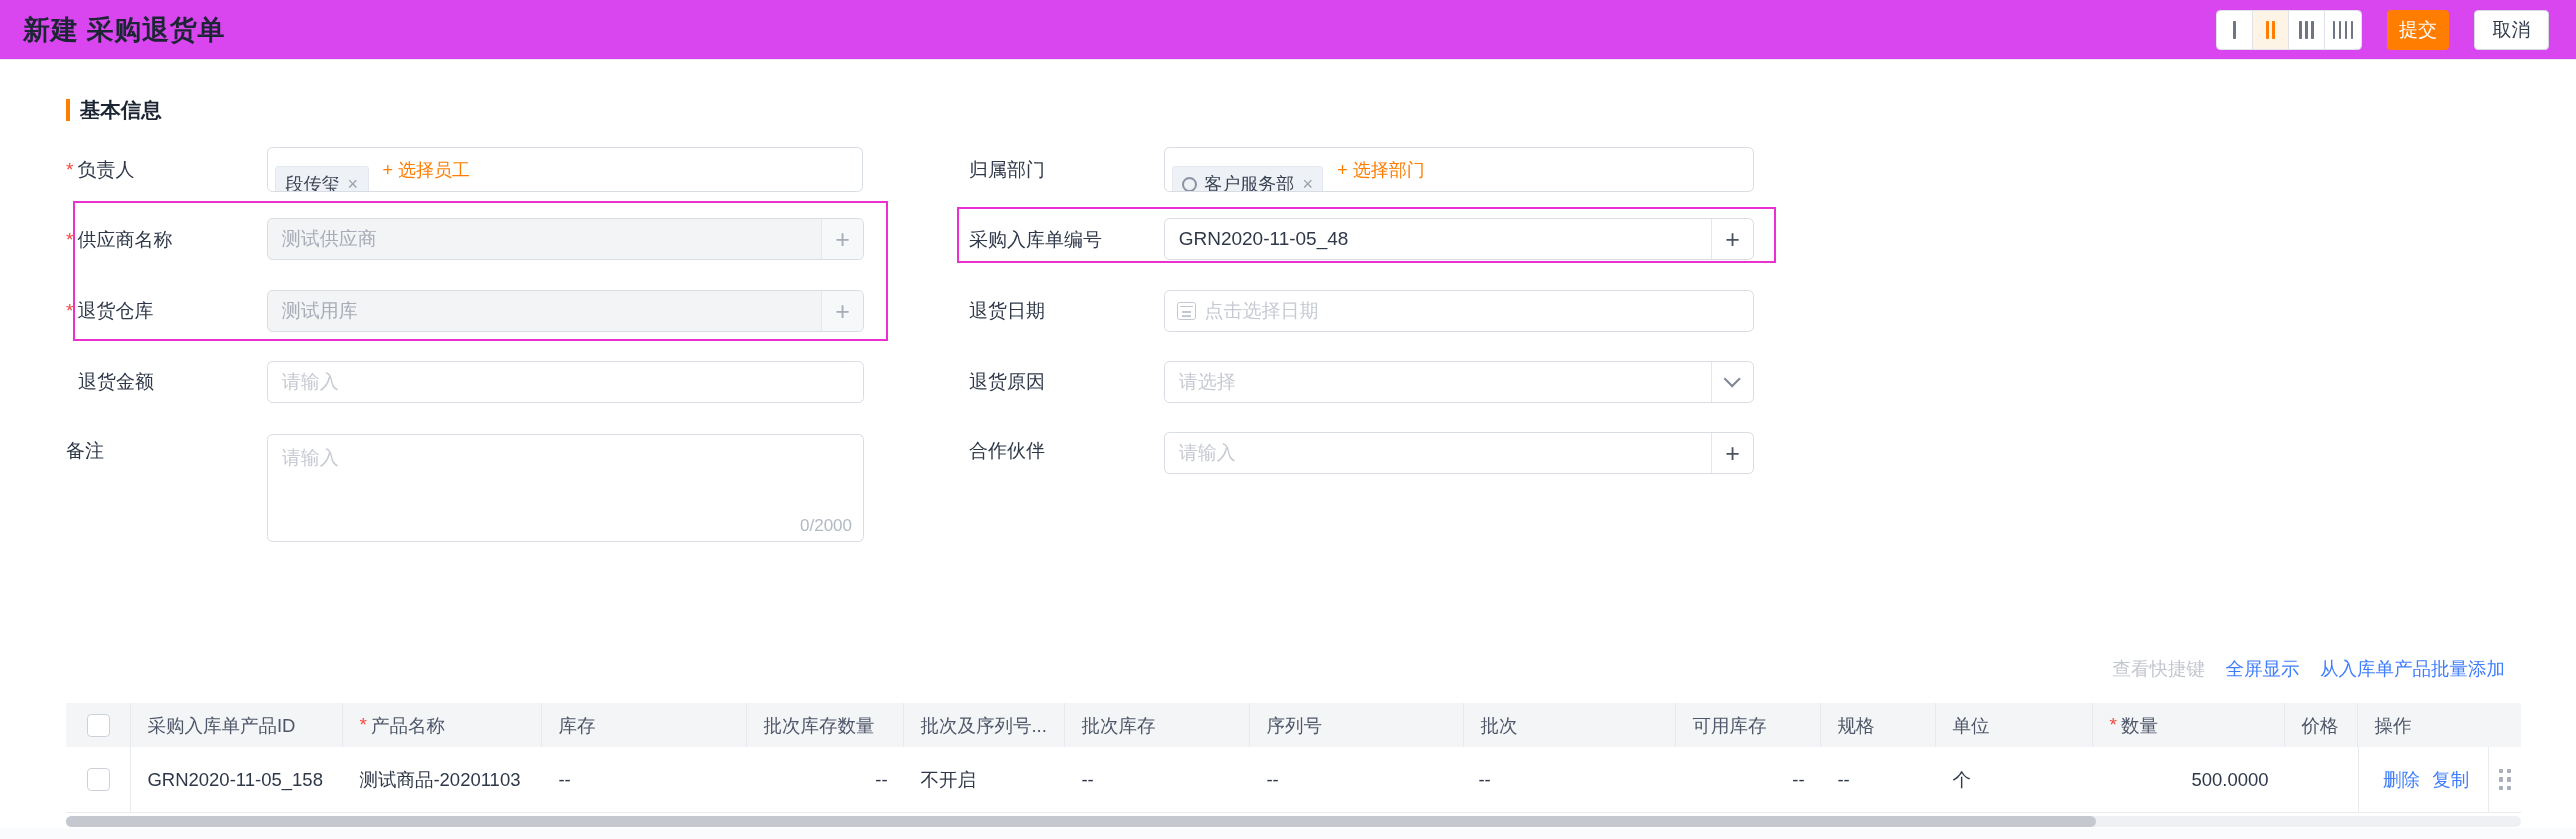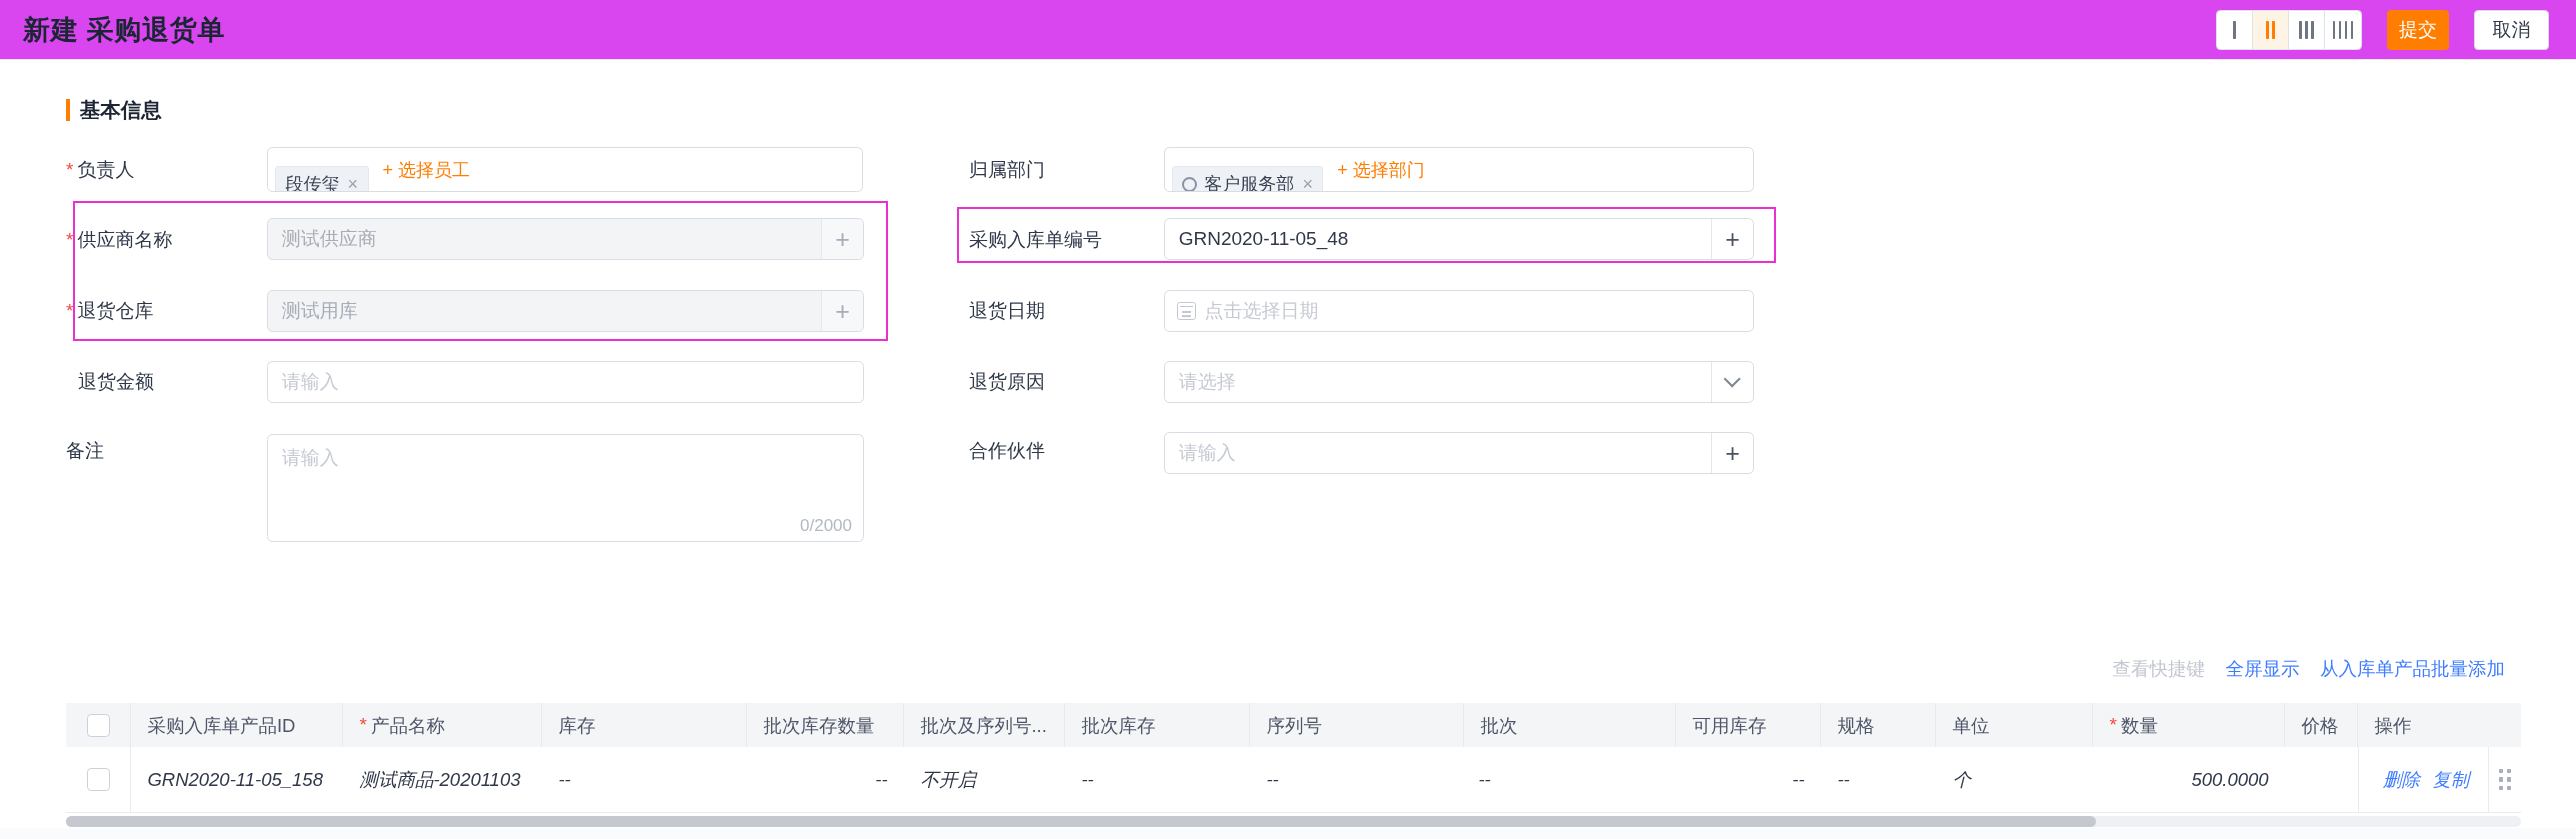--- a/index.html
+++ b/index.html
@@ -66,21 +66,21 @@
   
   .links-row { position:absolute; display:flex; gap:20.5px; font-size:18.5px; align-items:center; }
   .link-gray { color:#c2c6cf; cursor:pointer; }
   .link-blue { color:#3f7dff; cursor:pointer; }
 
   .ptable { position:absolute; left:66px; top:703px; width:2455px; }
   .thead { display:flex; height:44px; background:#f4f5f7; align-items:stretch; }
   .th { display:flex; align-items:center; font-size:18.5px; color:#4e5769; border-right:1.4px solid #e6e9ee; padding-left:16.4px; white-space:nowrap; overflow:hidden; }
   .th:last-child { border-right:none; }
   .trow { display:flex; height:66px; background:#fff; border-bottom:1.4px solid #e9ebef; align-items:stretch; }
-  .td { display:flex; align-items:center; font-size:18.5px; color:#2f3849; padding-left:16.4px; white-space:nowrap; overflow:hidden;font-style:italic; }
+  .td { display:flex; align-items:center; font-size:18.5px; color:#2f3849; padding-left:16.4px; white-space:nowrap; overflow:hidden; }
   .r { justify-content:flex-end; padding-right:16.4px; padding-left:0; }
   .cb-cell { justify-content:center; padding-left:0; }
   .checkbox { width:23px; height:23px; border:1.4px solid #ccd1d9; border-radius:4.1px; background:#fff; cursor:pointer; }
   .td.cb-cell { border-right:1.4px solid #e9ebef; }
   .td.ops { border-left:1.4px solid #e9ebef; gap:12.3px; color:#3f7dff;padding-left:24px; }
   .td.handle-cell { border-left:1.4px solid #e9ebef; justify-content:center; padding-left:0; }
   .drag-handle { display:grid; grid-template-columns:4.1px 4.1px; grid-auto-rows:4.1px; gap:4.1px; cursor:grab; }
   .drag-handle i { background:#a9aeb8; border-radius:0.7px; }
 
   .hscroll { position:absolute; left:66px; top:816px; width:2455px; height:11px; background:#eef0f3; border-radius:5.5px; }

